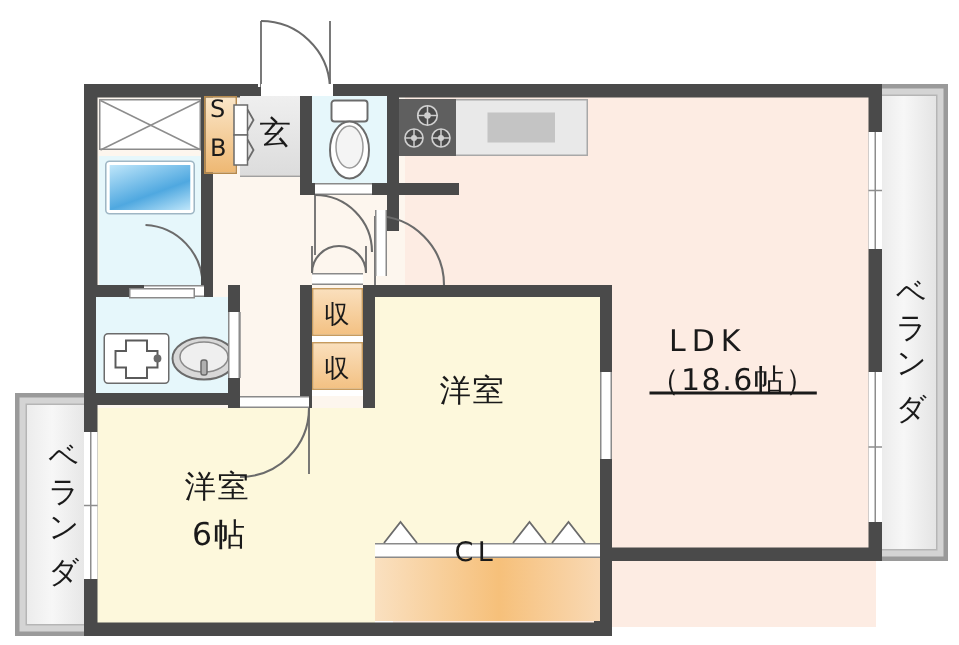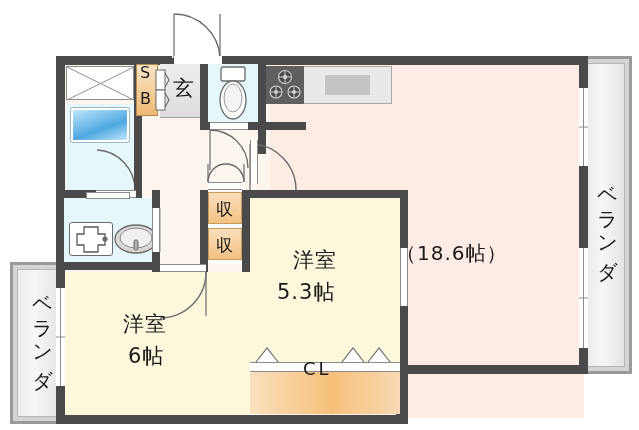--- a/index.html
+++ b/index.html
@@ -219,20 +219,20 @@
   <div class="abs fill-cl" style="left:250px;top:372px;width:150px;height:42px;"></div>
   <div class="abs win-h" style="left:250px;top:362px;width:150px;height:10px;background:#ffffff;border-top:1px solid #8a8a8a;border-bottom:1px solid #8a8a8a;"></div>
   <svg style="left:250px;top:344px;width:152px;height:20px;">
     <polyline class="tri" points="6,18 17,4 28,18"></polyline>
     <polyline class="tri" points="92,18 103,4 114,18"></polyline>
     <polyline class="tri" points="118,18 129,4 140,18"></polyline>
   </svg>
   <div class="lbl lbl-cl" style="left:303px;top:358px;">CL</div>
 
   <div class="lbl lbl-room" style="left:293px;top:246px;">洋室</div>
-  <div class="lbl lbl-sub" style="left:277px;top:278px;">5.3帖</div>
 
   <div class="lbl lbl-room" style="left:123px;top:310px;">洋室</div>
   <div class="lbl lbl-sub" style="left:128px;top:342px;">6帖</div>
 
-  <div class="lbl lbl-ldk2" style="left:396px;top:240px;">（18.6帖）</div>
+  <div class="lbl lbl-ldk" style="left:446px;top:215px;">LDK</div>
+  <div class="lbl lbl-ldk2" style="left:433px;top:240px;text-decoration:underline;">（18.6帖）</div>
 
 </div>
 
 </body></html>

